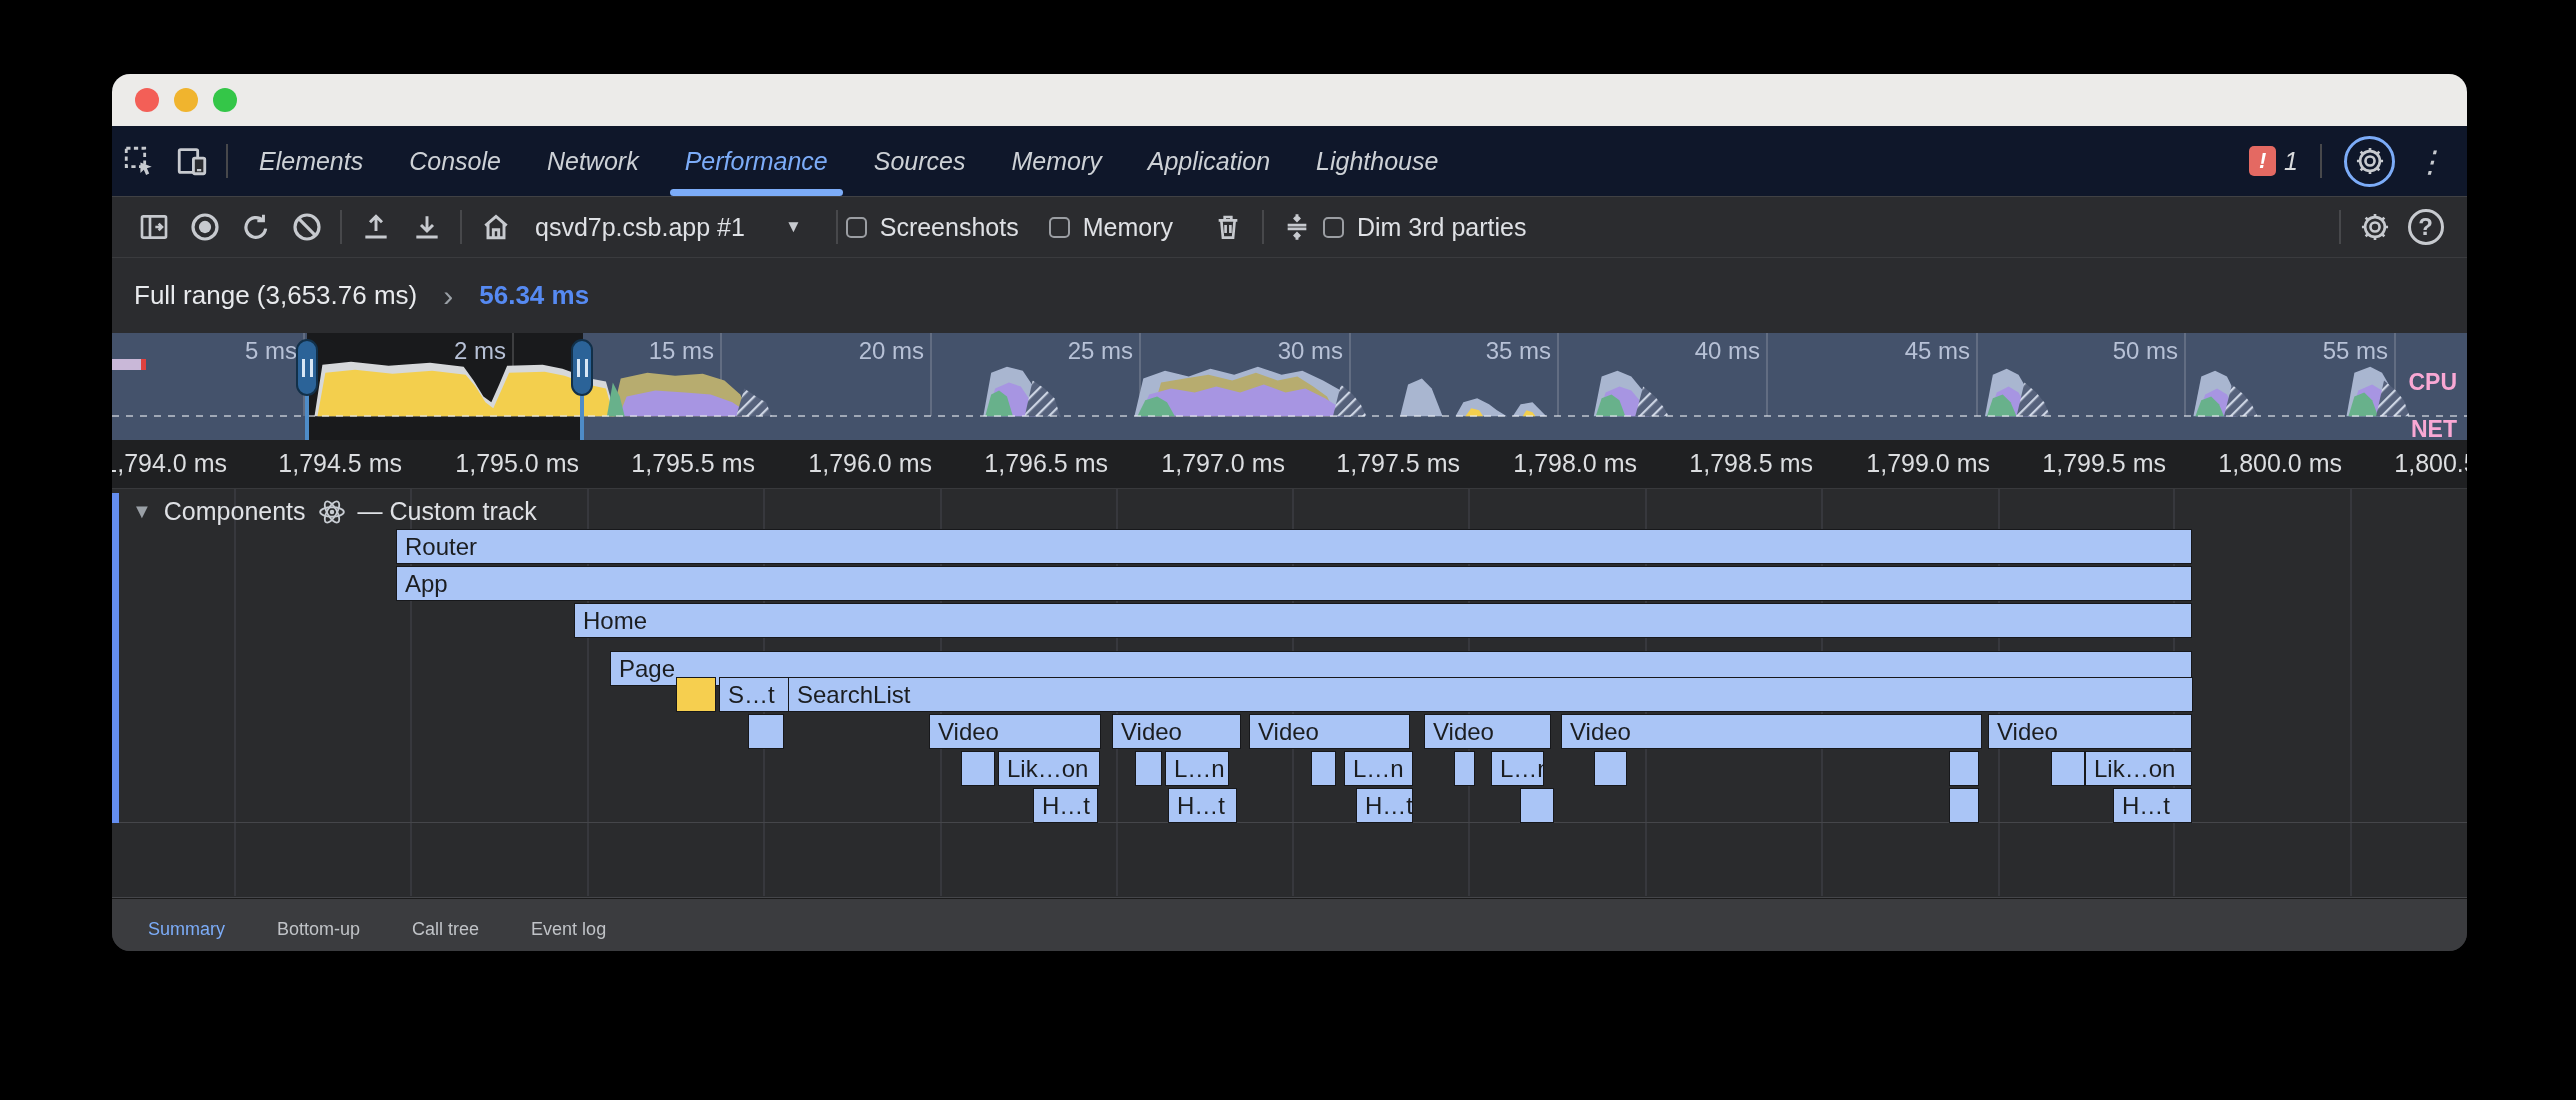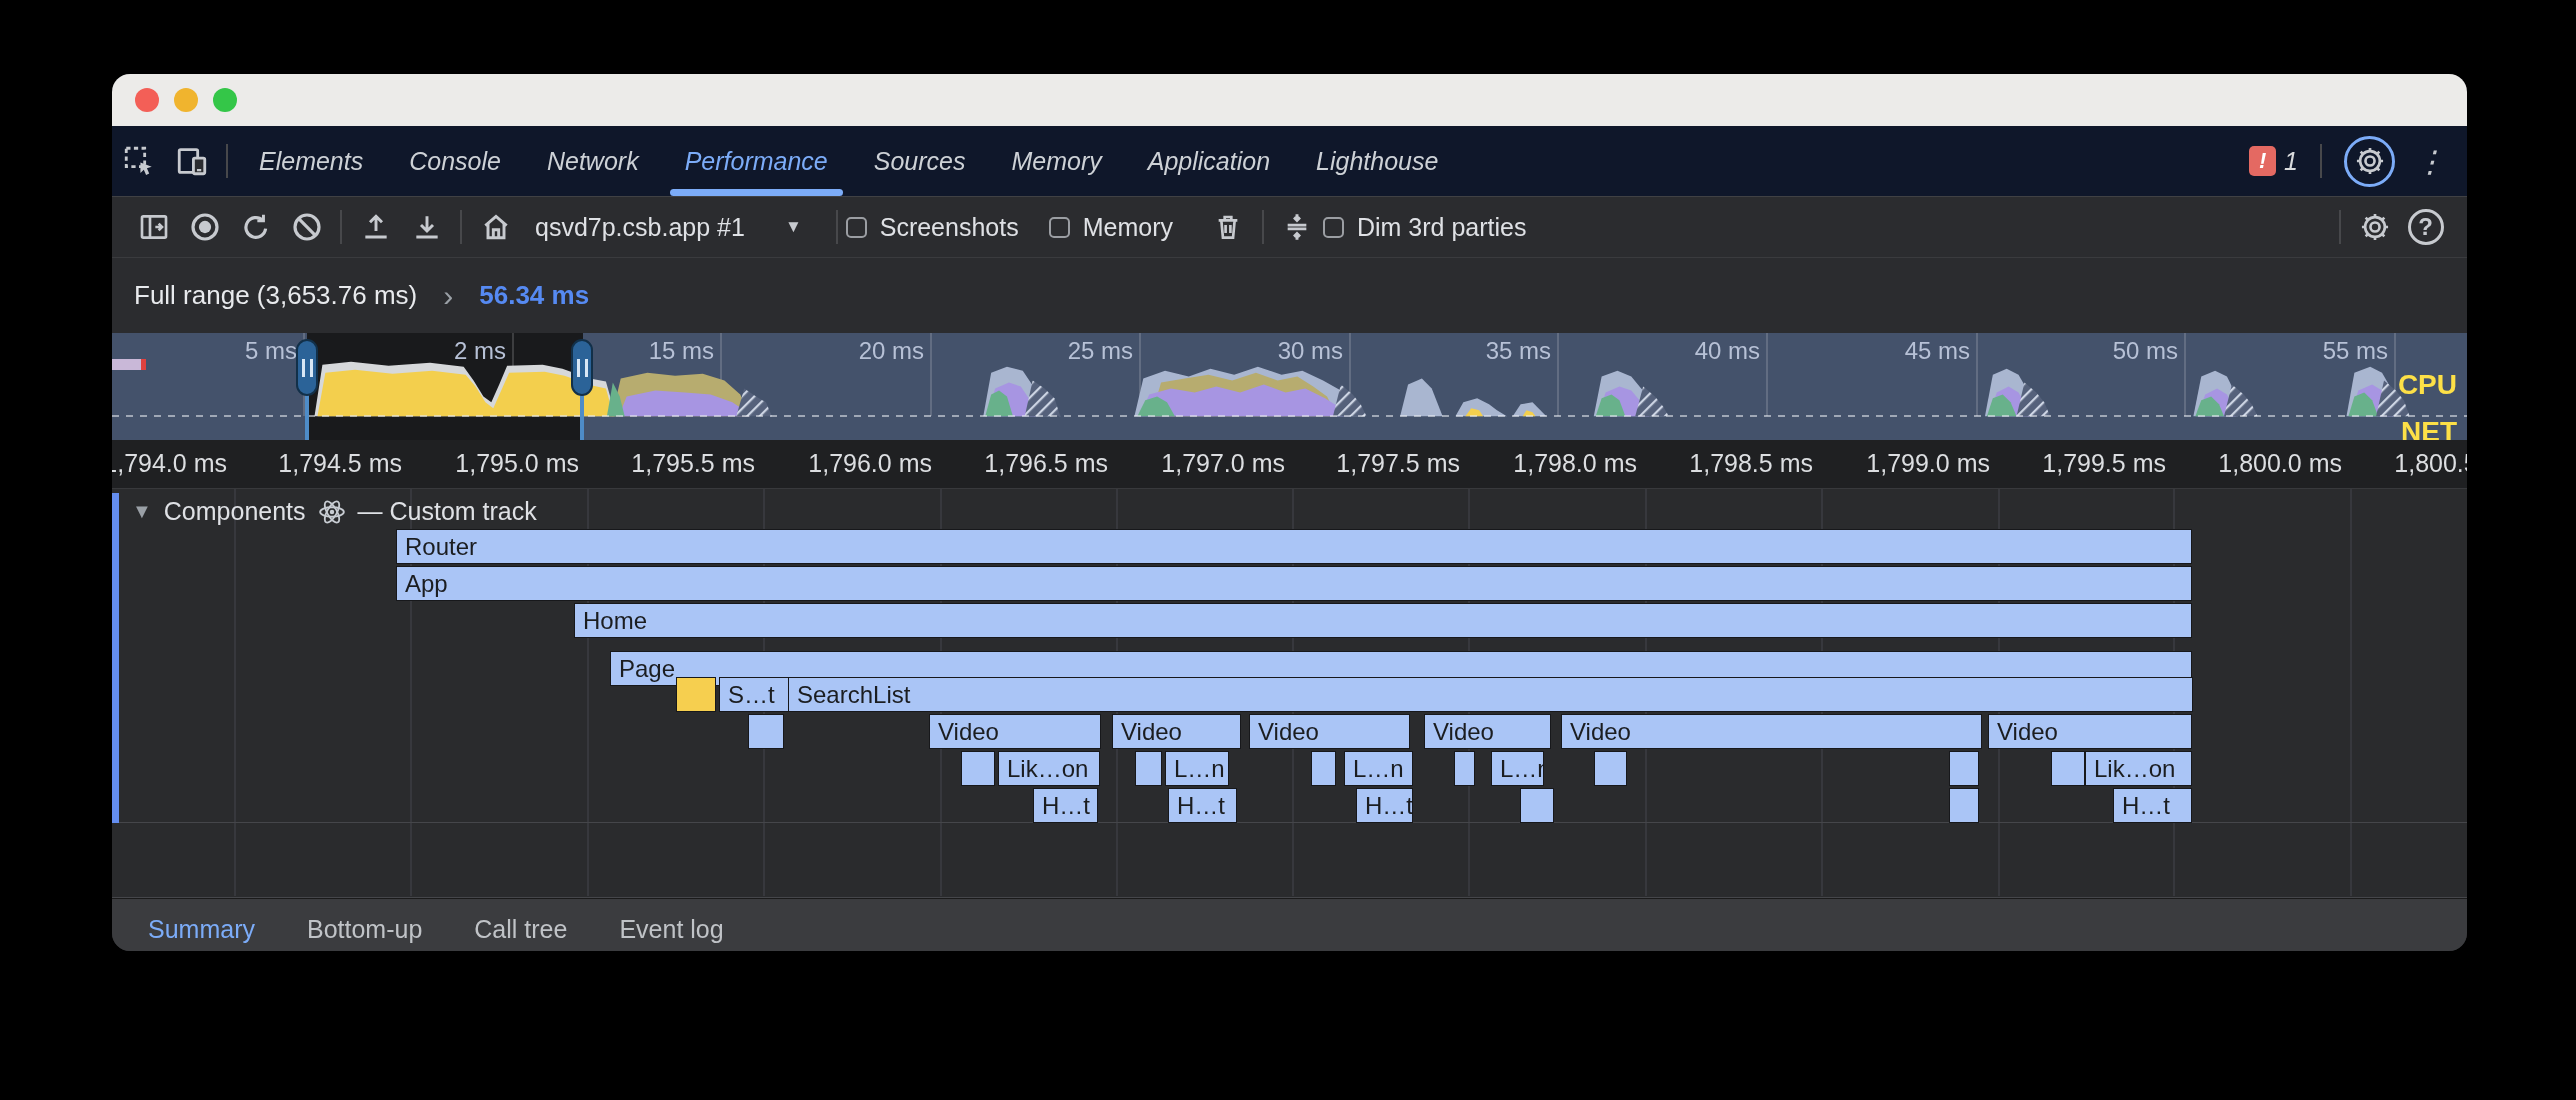--- a/index.html
+++ b/index.html
@@ -42,41 +42,41 @@
   .crumb-sel{color:#568af2;font-weight:700;}
   
   .overview{position:relative;height:107px;background:#44526b;overflow:hidden;}
   .ov-sel{position:absolute;top:0;bottom:0;background:#191a1c;}
   .ov-line{position:absolute;top:0;bottom:24px;width:2px;background:rgba(255,255,255,.16);}
   .ov-label{position:absolute;top:4px;height:30px;width:158px;text-align:right;font-size:24px;color:#b7c1d6;}
   .ov-dash{position:absolute;left:0;right:0;top:82px;height:2px;opacity:.55;
            background:repeating-linear-gradient(90deg,#eceff4 0 7px,transparent 7px 14px);}
   .netreq{position:absolute;top:26px;height:11px;background:#c9b8d8;}
   .netreq .tip{position:absolute;right:0;top:0;bottom:0;background:#e0413e;}
-  .ov-side{position:absolute;right:10px;font-size:28px;font-weight:700;color:#fde047;}
+  .ov-side{position:absolute;right:10px;font-size:23px;font-weight:700;color:#f9a8d4;}
   .handle{position:absolute;top:6px;width:22px;height:57px;border-radius:11px;background:#2b6398;border:2px solid #123049;
           display:flex;align-items:center;justify-content:center;gap:5px;}
   .handle i{display:block;width:3px;height:18px;background:#d8e7f5;}
   .hline{position:absolute;top:57px;bottom:0;width:4px;background:#4e8cc8;}
   
   .ruler{position:relative;height:49px;background:#1f2022;border-bottom:1px solid #38393c;overflow:hidden;}
   .rl{position:absolute;top:9px;height:32px;width:168px;text-align:right;font-size:25px;color:#dcdee1;white-space:nowrap;}
   
   .flame{position:relative;height:409px;background:#2a2b2d;overflow:hidden;}
   .grid{position:absolute;top:0;bottom:2px;width:2px;background:#37383d;}
   .hruler{position:absolute;left:0;right:0;height:1px;background:#45464a;}
   .trackhead{position:absolute;left:20px;top:8px;display:flex;align-items:center;gap:12px;font-size:25px;color:#dfe1e5;}
   .tri{color:#9aa0a6;font-size:20px;}
   .focusbar{position:absolute;left:0;top:4px;width:7px;height:330px;background:#648ef0;}
   .bar{position:absolute;height:35px;background:#aac5f6;border:1px solid #17181b;color:#1b1d20;font-size:24px;
        line-height:33px;padding-left:8px;white-space:nowrap;overflow:hidden;}
   .bar.yellow{background:#f6cf4f;}
   
   .bottombar{height:62px;background:#3b3c3f;border-top:1px solid #1a1a1a;display:flex;align-items:stretch;padding-left:10px;}
-  .btab{position:relative;display:flex;align-items:center;padding:0 26px;font-size:25px;color:#c0c3c7;}
+  .btab{position:relative;display:flex;align-items:center;padding:0 26px;font-size:18px;color:#c0c3c7;}
   .btab.active{color:#7cacf8;}
   .btab.active::after{content:"";position:absolute;left:2px;right:2px;bottom:0;height:7px;border-radius:5px;background:#7cacf8;}
   .helpcirc{width:36px;height:36px;border-radius:50%;border:3px solid #c7cacf;display:flex;align-items:center;justify-content:center;
             font-size:24px;font-weight:700;color:#c7cacf;}
   svg{display:block;}
 </style>
 </head>
 <body>
 
 <div class="stage">

